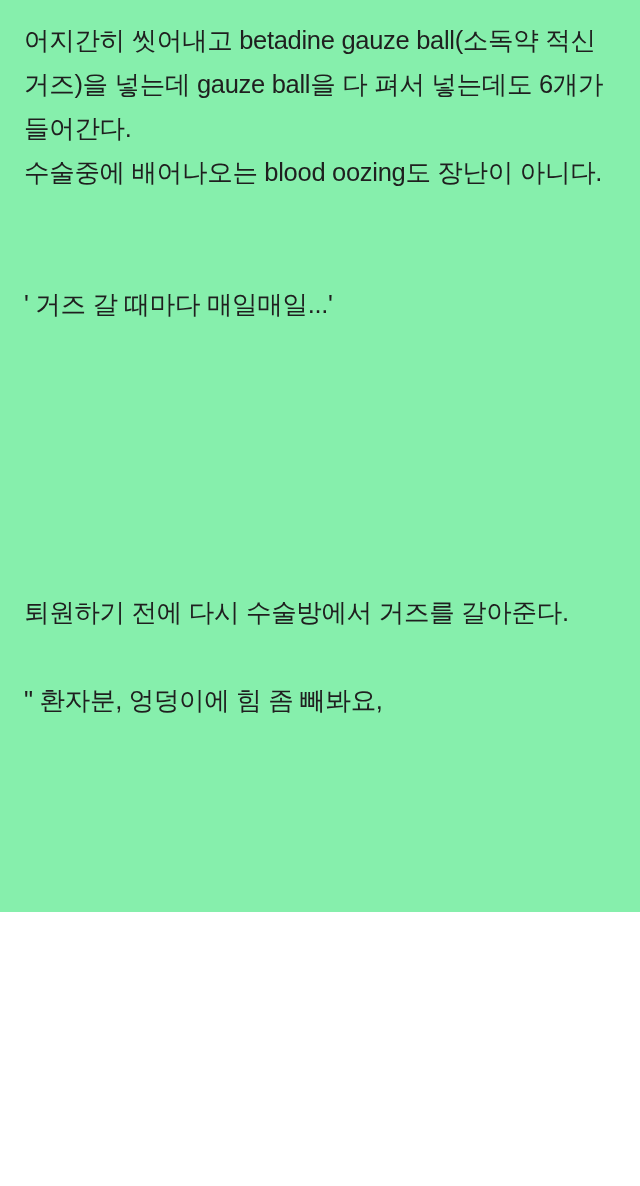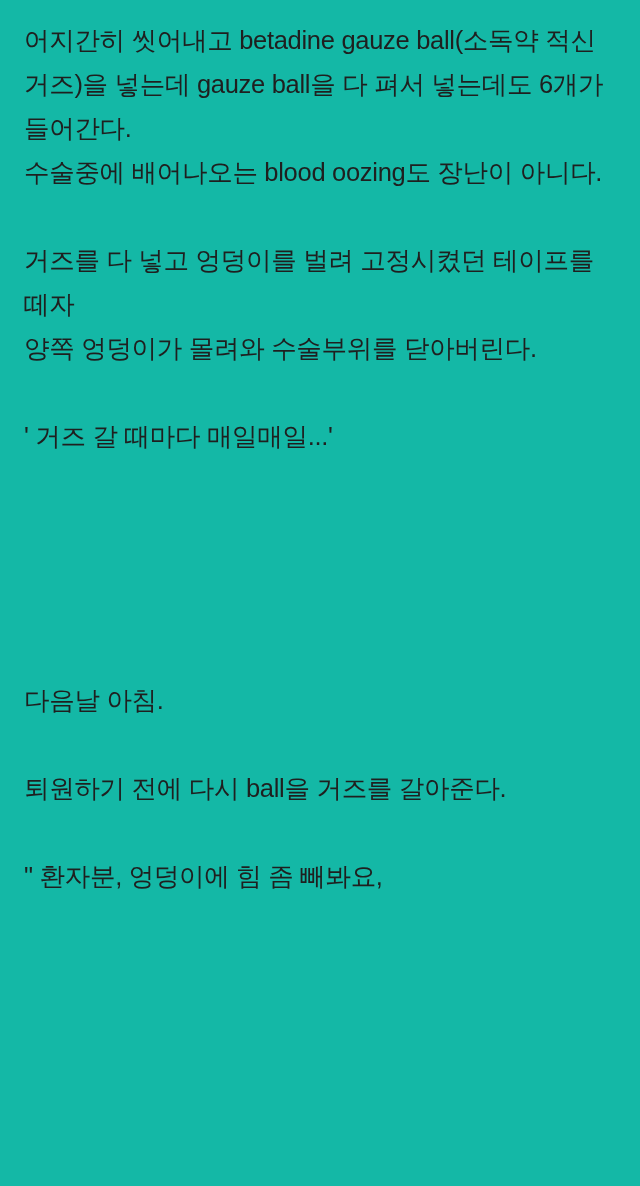--- a/index.html
+++ b/index.html
@@ -10,23 +10,23 @@
   body {
     width: 640px;
     height: 1186px;
     font-family: "Liberation Sans", "DejaVu Sans", sans-serif;
     color: #1b1b1b;
     overflow: hidden;
   }
   .page {
     box-sizing: border-box;
     width: 640px;
-    height: 1186px;
+    height: 912px;
     padding: 18px 24px 0 24px;
-    background: #14b8a6;
+    background: #86efac;
   }
   .block {
     font-size: 25.5px;
     line-height: 44px;
     letter-spacing: -0.3px;
     color: #1f1f1f;
     white-space: pre-wrap;
     word-break: keep-all;
     font-weight: 400;
   }
@@ -36,38 +36,35 @@
 </head>
 <body>
 
 <div class="page">
 
   <div class="block">어지간히 씻어내고 betadine gauze ball(소독약 적신 거즈)을 넣는데 gauze ball을 다 펴서 넣는데도 6개가 들어간다.
 수술중에 배어나오는 blood oozing도 장난이 아니다.</div>
 
   <div class="spacer-sm"></div>
 
-  <div class="block">거즈를 다 넣고 엉덩이를 벌려 고정시켰던 테이프를 떼자
-양쪽 엉덩이가 몰려와 수술부위를 닫아버린다.</div>
 
   <div class="spacer-sm"></div>
 
   <div class="block">' 거즈 갈 때마다 매일매일...'</div>
 
   <div class="spacer-sm"></div>
 
 
   <div class="spacer-sm"></div>
 
 
   <div class="spacer-xl"></div>
 
-  <div class="block">다음날 아침.</div>
 
   <div class="spacer-sm"></div>
 
-  <div class="block">퇴원하기 전에 다시 ball을 거즈를 갈아준다.</div>
+  <div class="block">퇴원하기 전에 다시 수술방에서 거즈를 갈아준다.</div>
 
   <div class="spacer-sm"></div>
 
   <div class="block">" 환자분, 엉덩이에 힘 좀 빼봐요,</div>
 
 </div>
 
 </body></html>

